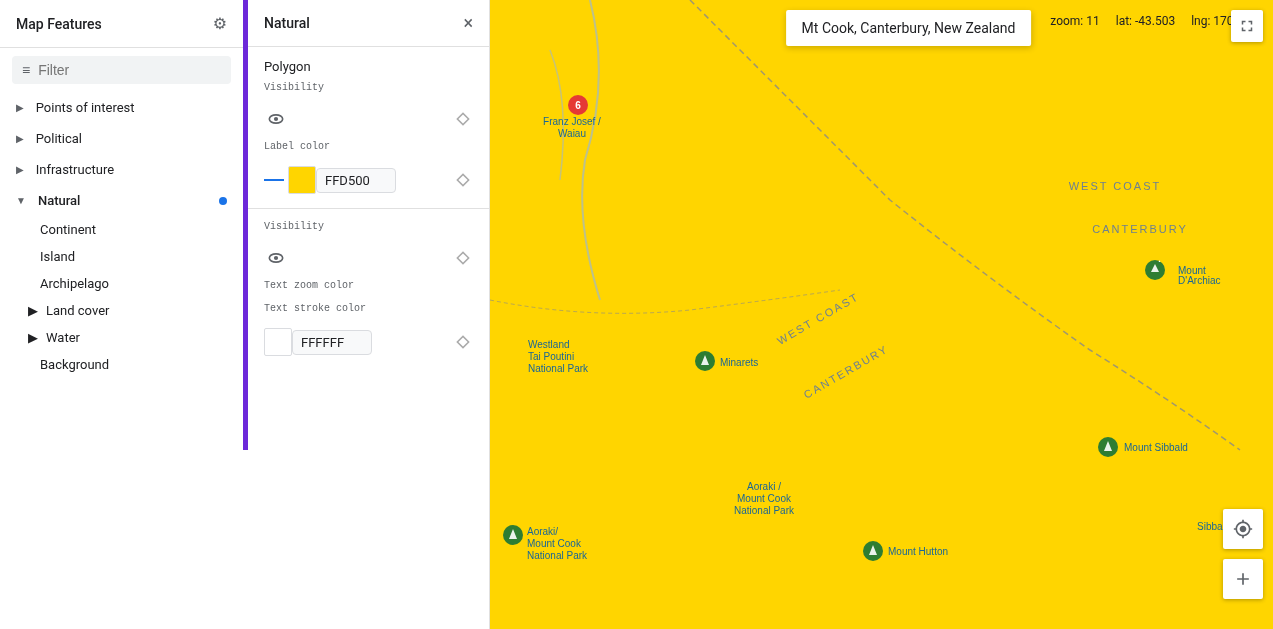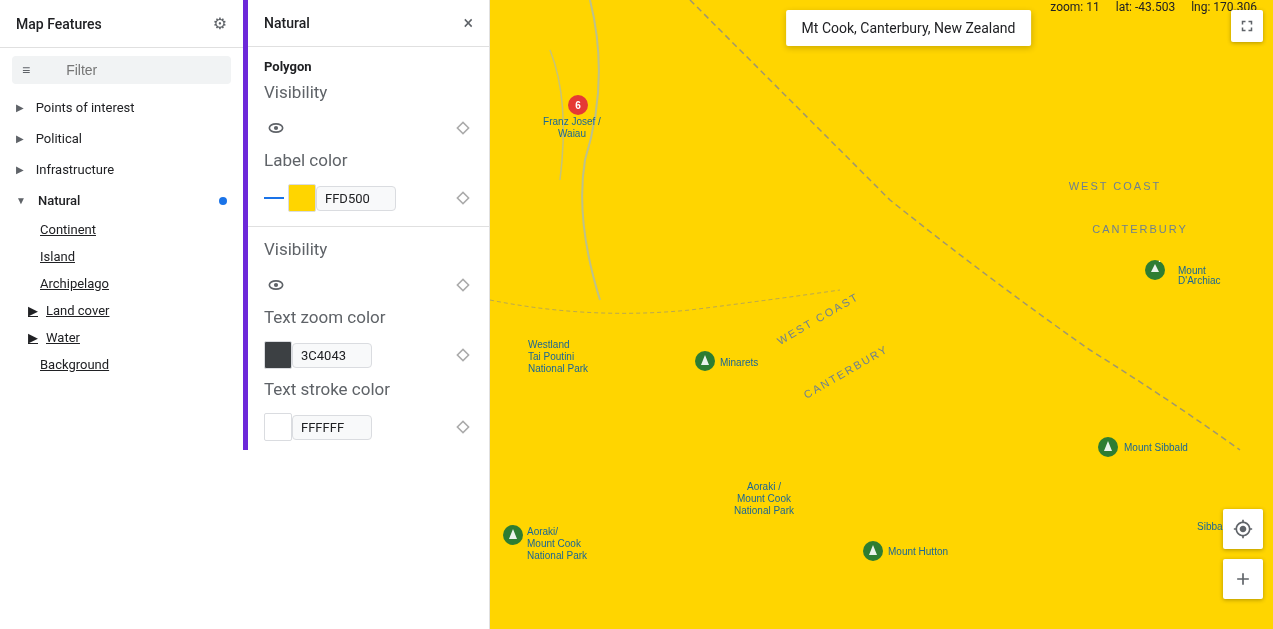--- a/index.html
+++ b/index.html
@@ -41,21 +41,20 @@
       gap: 8px;
     }
 
     #filter-box input {
       border: none;
       background: transparent;
       outline: none;
       font-size: 14px;
       color: #000000;
       width: 100%;
-      margin-left: 28px;
     }
 
     .nav-section {
       padding: 0;
     }
 
     .nav-item {
       display: flex;
       align-items: center;
       padding: 8px 16px;
@@ -81,21 +80,20 @@
       right: 16px;
     }
 
     .nav-sub-item {
       display: flex;
       align-items: center;
       padding: 6px 16px 6px 40px;
       cursor: pointer;
       font-size: 13px;
       color: #202124;
-      text-decoration: underline;
     }
 
     .nav-sub-item.has-chevron {
       padding-left: 28px;
       gap: 8px;
     }
 
     
     #panel {
       width: 242px;
@@ -124,29 +122,30 @@
 
     #panel-close {
       cursor: pointer;
       color: #5f6368;
       font-size: 18px;
       line-height: 1;
     }
 
     .section-label {
       font-size: 13px;
-      font-weight: 700;
+      font-weight: 400;
       color: #202124;
       padding: 12px 16px 4px 16px;
     }
 
     .sub-label {
-      font-size: 17px;
+      font-size: 10px;
       color: #5f6368;
       padding: 4px 16px 8px 16px;
+      font-family: Liberation Mono, monospace;
     }
 
     .control-row {
       display: flex;
       align-items: center;
       justify-content: space-between;
       padding: 6px 16px;
     }
 
     .eye-icon {
@@ -217,21 +216,21 @@
       flex: 1;
       background: #FFD700;
       position: relative;
       overflow: hidden;
     }
 
     #map-topbar {
       position: absolute;
       top: 0;
       right: 0;
-      padding: 0 16px;
+      padding: 14px 16px;
       display: flex;
       align-items: flex-start;
       gap: 16px;
       font-size: 12px;
       color: #202124;
       background: transparent;
       z-index: 10;
     }
 
     #search-box {
@@ -415,30 +414,20 @@
           <circle cx="12" cy="12" r="2.5" fill="#5f6368" stroke="none"></circle>
         </svg>
       </div>
       <div class="diamond-icon">
         <svg width="14" height="14" viewBox="0 0 14 14">
           <rect x="3" y="3" width="8" height="8" transform="rotate(45 7 7)" fill="none" stroke="#aaa" stroke-width="1.5"></rect>
         </svg>
       </div>
     </div>
     <div class="sub-label">Text zoom color</div>
-    <div class="color-row">
-      <div class="color-swatch" style="background:#3C4043;"></div>
-      <span class="color-value">3C4043</span>
-      <div class="color-row-spacer"></div>
-      <div class="diamond-icon">
-        <svg width="14" height="14" viewBox="0 0 14 14">
-          <rect x="3" y="3" width="8" height="8" transform="rotate(45 7 7)" fill="none" stroke="#aaa" stroke-width="1.5"></rect>
-        </svg>
-      </div>
-    </div>
     <div class="sub-label">Text stroke color</div>
     <div class="color-row">
       <div class="color-swatch" style="background:#FFFFFF;border:1px solid #dadce0;"></div>
       <span class="color-value">FFFFFF</span>
       <div class="color-row-spacer"></div>
       <div class="diamond-icon">
         <svg width="14" height="14" viewBox="0 0 14 14">
           <rect x="3" y="3" width="8" height="8" transform="rotate(45 7 7)" fill="none" stroke="#aaa" stroke-width="1.5"></rect>
         </svg>
       </div>

